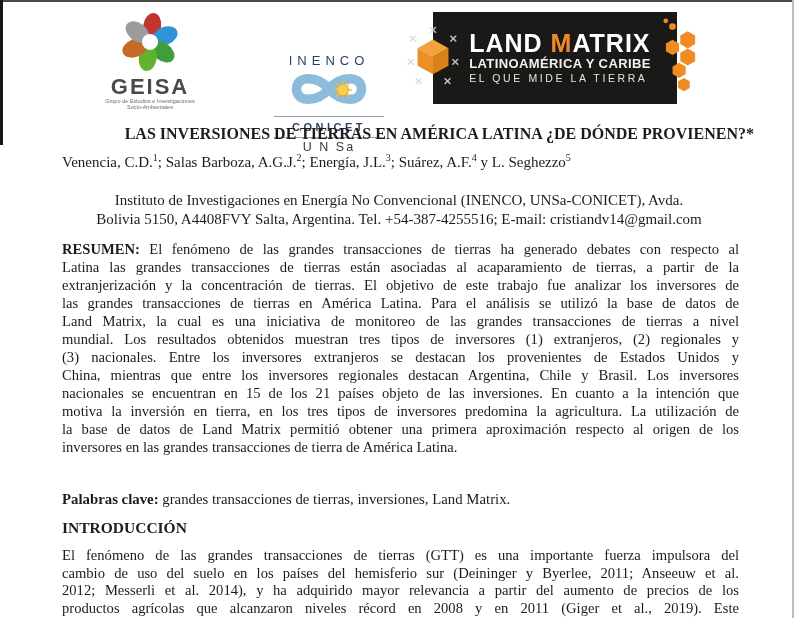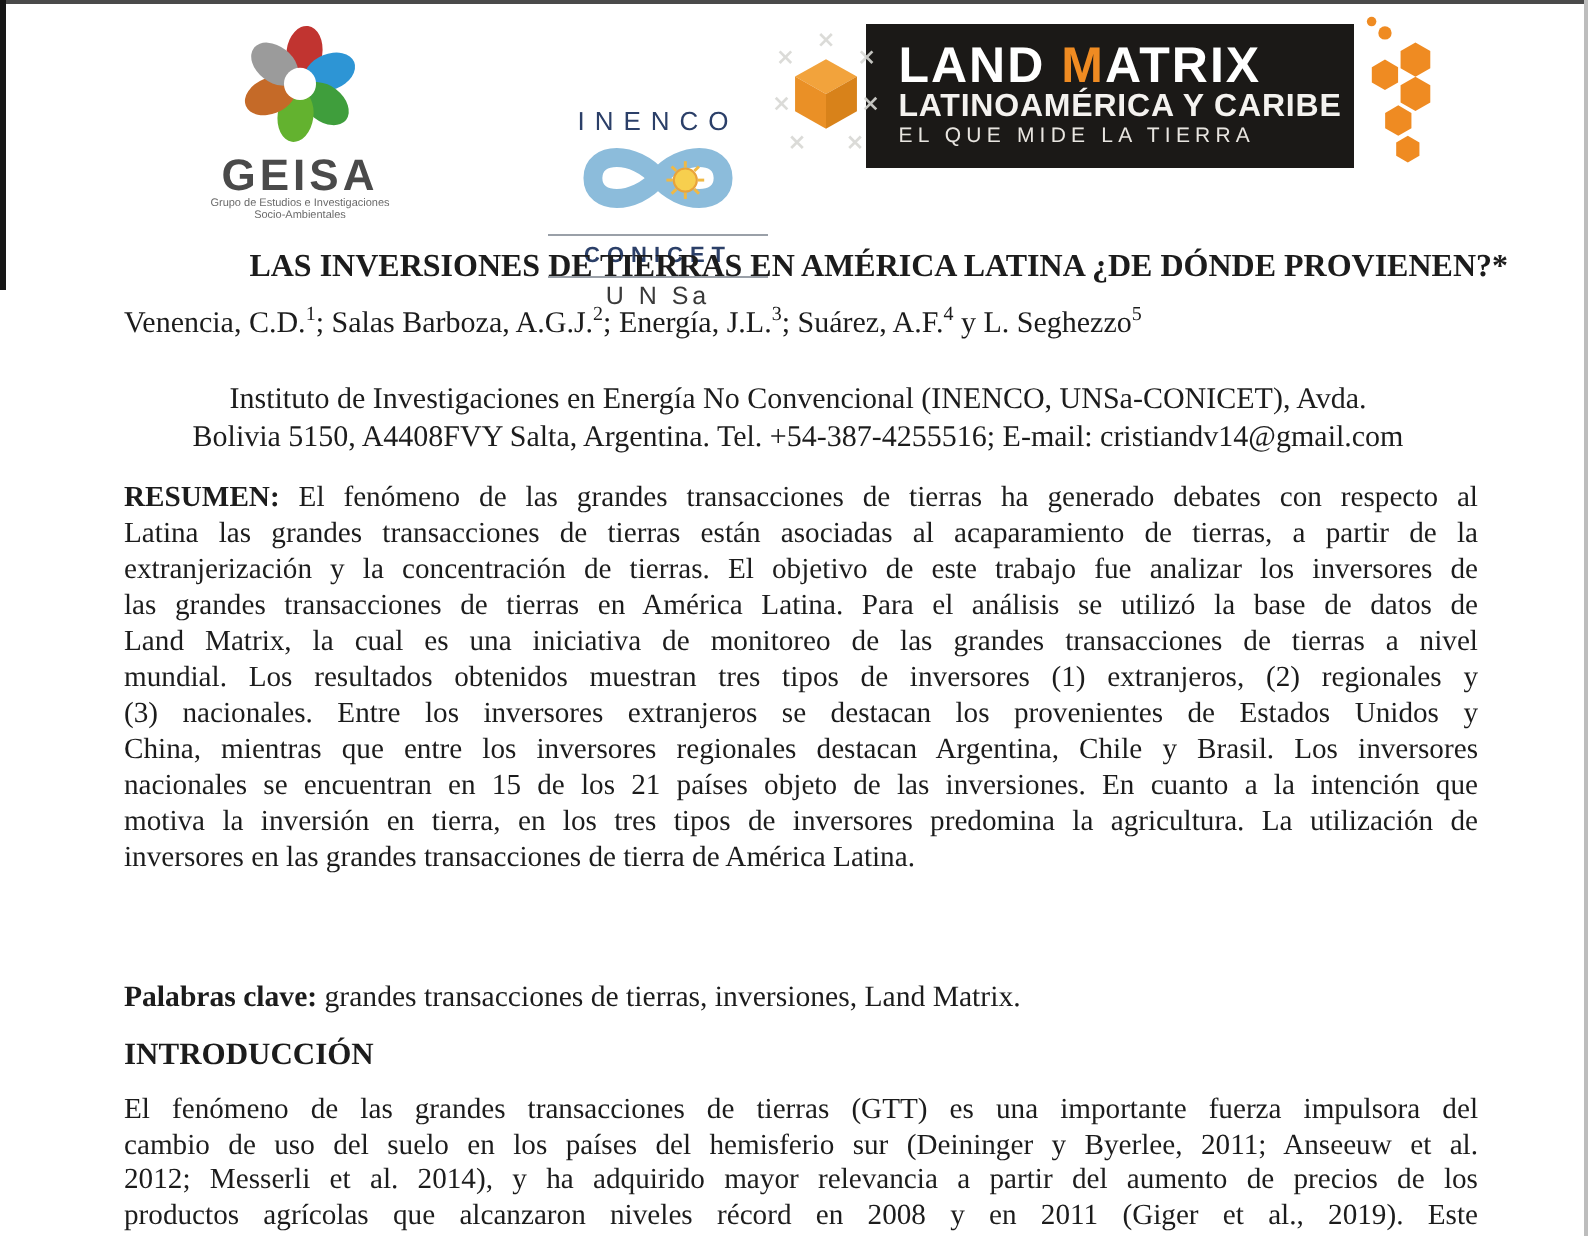--- a/index.html
+++ b/index.html
@@ -15,27 +15,27 @@
   .logo-geisa{left:88px;top:8px;width:124px;text-align:center;font-family:"Liberation Sans",sans-serif;}
   .geisa-name{font-size:22px;font-weight:bold;color:#4a4a4a;letter-spacing:2px;line-height:22px;margin-top:-2px;}
   .geisa-sub{font-size:5.5px;line-height:6px;color:#6b6b6b;}
 
   .logo-inenco{left:268px;top:12px;width:122px;text-align:center;font-family:"Liberation Sans",sans-serif;color:#2b3f68;margin-top:41px;}
   .inenco-word{font-size:13px;letter-spacing:5px;line-height:15px;font-weight:500;}
   .inenco-div{height:1px;background:#9aa0a8;margin:2px 6px;}
   .inenco-conicet{font-size:11px;letter-spacing:3.5px;line-height:16px;font-weight:700;}
   .inenco-unsa{font-size:12.5px;letter-spacing:2px;line-height:15px;color:#3a3a3a;}
 
-  .logo-lm{left:433px;top:12px;width:244px;height:72px;background:#1b1917;
+  .logo-lm{left:433px;top:12px;width:244px;height:92px;background:#1b1917;
            display:flex;align-items:center;justify-content:center;gap:7px;
            font-family:"Liberation Sans",sans-serif;}
   .lm-text{text-align:left;}
   .lm-title{font-size:25px;font-weight:bold;color:#ffffff;letter-spacing:1px;line-height:26px;white-space:nowrap;}
   .lm-title .accent{color:#ef8b22;}
-  .lm-region{font-size:16px;font-weight:bold;color:#f4f2ef;letter-spacing:0.4px;line-height:15px;white-space:nowrap;}
+  .lm-region{font-size:13px;font-weight:bold;color:#f4f2ef;letter-spacing:0.4px;line-height:15px;white-space:nowrap;}
   .lm-tagline{font-size:10.5px;color:#e8e5e0;letter-spacing:2.6px;line-height:15px;white-space:nowrap;}
 
   
   .doc-title{top:125px;left:40px;width:714px;text-align:right;font-weight:bold;font-size:16px;}
   .authors{top:154px;left:62px;width:677px;font-size:15px;}
   sup{font-size:10px;line-height:0;}
   b{font-weight:bold;}
   .affil{top:191px;left:59px;width:680px;text-align:center;font-size:15px;line-height:18.5px;}
   .abstract{top:240px;left:62px;width:677px;font-size:14.6px;line-height:18px;}
   .keywords{top:491px;left:62px;width:677px;font-size:14.8px;}
@@ -151,20 +151,21 @@
     <div class="jline"><b>RESUMEN:</b><span> El fenómeno de las grandes transacciones de tierras ha generado debates con respecto al</span></div>
     <div class="jline"><span>Latina las grandes transacciones de tierras están asociadas al acaparamiento de tierras, a partir de la</span></div>
     <div class="jline"><span>extranjerización y la concentración de tierras. El objetivo de este trabajo fue analizar los inversores de</span></div>
     <div class="jline"><span>las grandes transacciones de tierras en América Latina. Para el análisis se utilizó la base de datos de</span></div>
     <div class="jline"><span>Land Matrix, la cual es una iniciativa de monitoreo de las grandes transacciones de tierras a nivel</span></div>
     <div class="jline"><span>mundial. Los resultados obtenidos muestran tres tipos de inversores (1) extranjeros, (2) regionales y</span></div>
     <div class="jline"><span>(3) nacionales. Entre los inversores extranjeros se destacan los provenientes de Estados Unidos y</span></div>
     <div class="jline"><span>China, mientras que entre los inversores regionales destacan Argentina, Chile y Brasil. Los inversores</span></div>
     <div class="jline"><span>nacionales se encuentran en 15 de los 21 países objeto de las inversiones. En cuanto a la intención que</span></div>
     <div class="jline"><span>motiva la inversión en tierra, en los tres tipos de inversores predomina la agricultura. La utilización de</span></div>
+    <div class="jline"><span>la base de datos de Land Matrix permitió obtener una primera aproximación respecto al origen de los</span></div>
     <div class="jline last"><span>inversores en las grandes transacciones de tierra de América Latina.</span></div>
   </div>
 
 <div class="abs keywords"><b>Palabras clave:</b><span> grandes transacciones de tierras, inversiones, Land Matrix.</span></div>
 
 <div class="abs intro-head">INTRODUCCIÓN</div>
 
 <div class="abs intro">
     <div class="jline"><span>El fenómeno de las grandes transacciones de tierras (GTT) es una importante fuerza impulsora del</span></div>
     <div class="jline"><span>cambio de uso del suelo en los países del hemisferio sur (Deininger y Byerlee, 2011; Anseeuw et al.</span></div>

